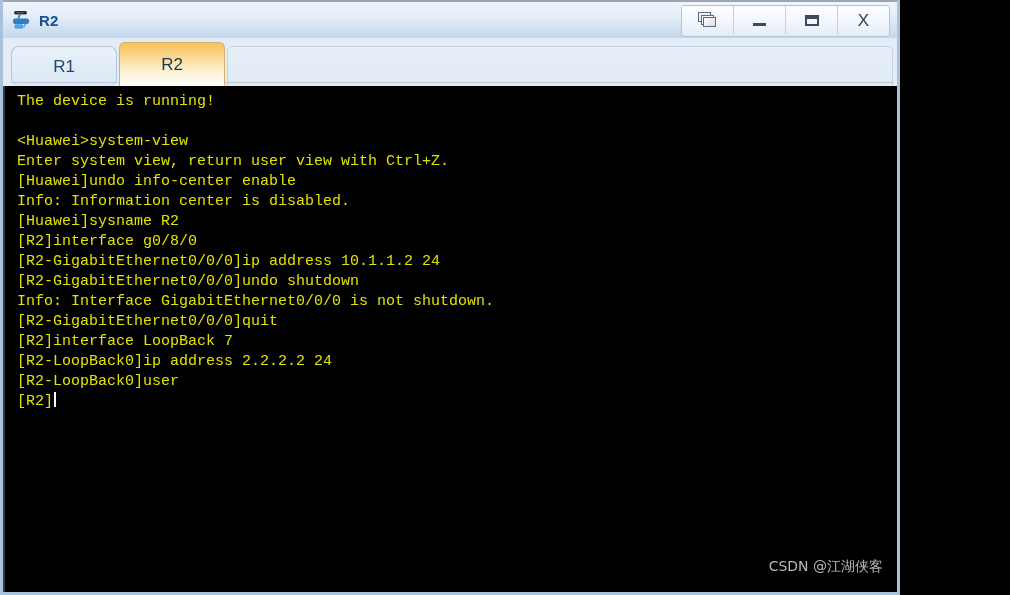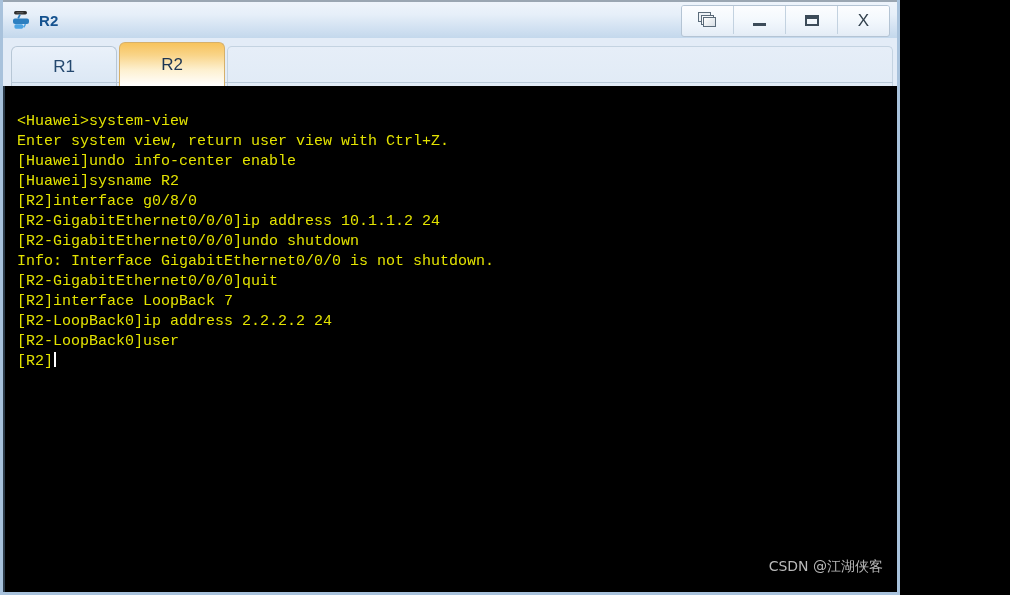--- a/index.html
+++ b/index.html
@@ -145,20 +145,21 @@
     box-sizing: border-box;
     border: 1px solid #b7c7d6;
     border-bottom: none;
     border-radius: 6px 6px 0 0;
     margin-right: 2px;
     cursor: default;
   }
   .tab.inactive {
     background: linear-gradient(to bottom, #eaf1fa 0%, #e2ecf7 50%, #dbe7f4 100%);
     color: #24486e;
+    border-radius: 8px;
   }
   .tab.active {
     background: linear-gradient(to bottom, #f7c35c 0%, #f9d488 28%, #fdf0cf 62%, #ffffff 100%);
     color: #1c3553;
     border-color: #d6b06a;
     height: 44px;
     z-index: 3;
   }
   #tab-filler {
     flex: 1 1 auto;
@@ -252,24 +253,26 @@
     <div class="tab inactive">
       <span>R1</span>
     </div>
     <div class="tab active">
       <span>R2</span>
     </div>
     <div id="tab-filler"></div>
   </div>
 
   <div id="terminal">
+    <div class="term-line">The device is running!</div>
     <div class="term-line"></div>
     <div class="term-line">&lt;Huawei&gt;system-view</div>
     <div class="term-line">Enter system view, return user view with Ctrl+Z.</div>
     <div class="term-line">[Huawei]undo info-center enable</div>
+    <div class="term-line">Info: Information center is disabled.</div>
     <div class="term-line">[Huawei]sysname R2</div>
     <div class="term-line">[R2]interface g0/8/0</div>
     <div class="term-line">[R2-GigabitEthernet0/0/0]ip address 10.1.1.2 24</div>
     <div class="term-line">[R2-GigabitEthernet0/0/0]undo shutdown</div>
     <div class="term-line">Info: Interface GigabitEthernet0/0/0 is not shutdown.</div>
     <div class="term-line">[R2-GigabitEthernet0/0/0]quit</div>
     <div class="term-line">[R2]interface LoopBack 7</div>
     <div class="term-line">[R2-LoopBack0]ip address 2.2.2.2 24</div>
     <div class="term-line">[R2-LoopBack0]user</div>
     <div class="term-line"><span>[R2]</span><span class="cursor"></span></div>

